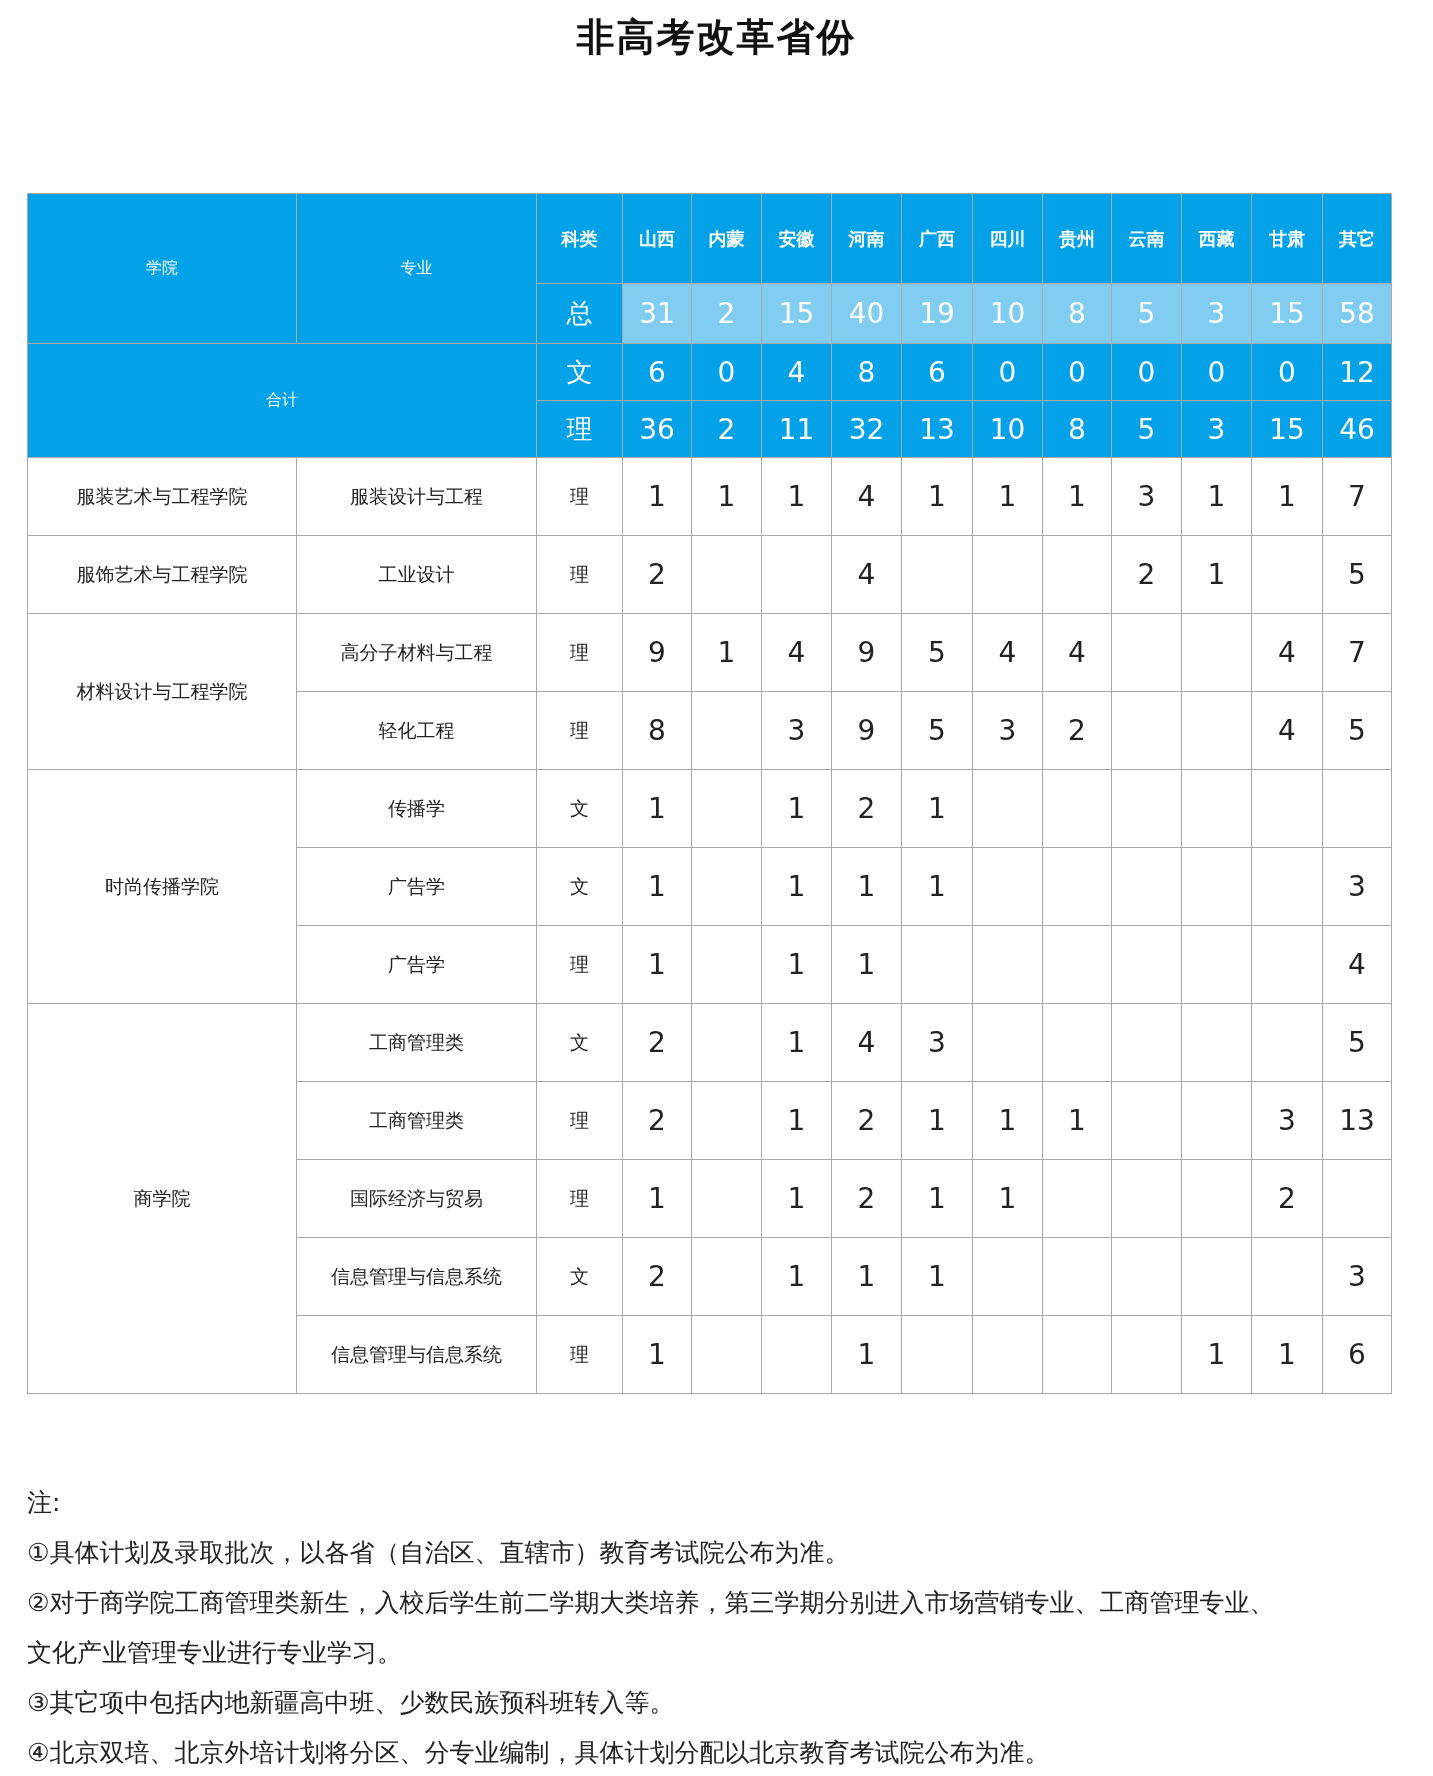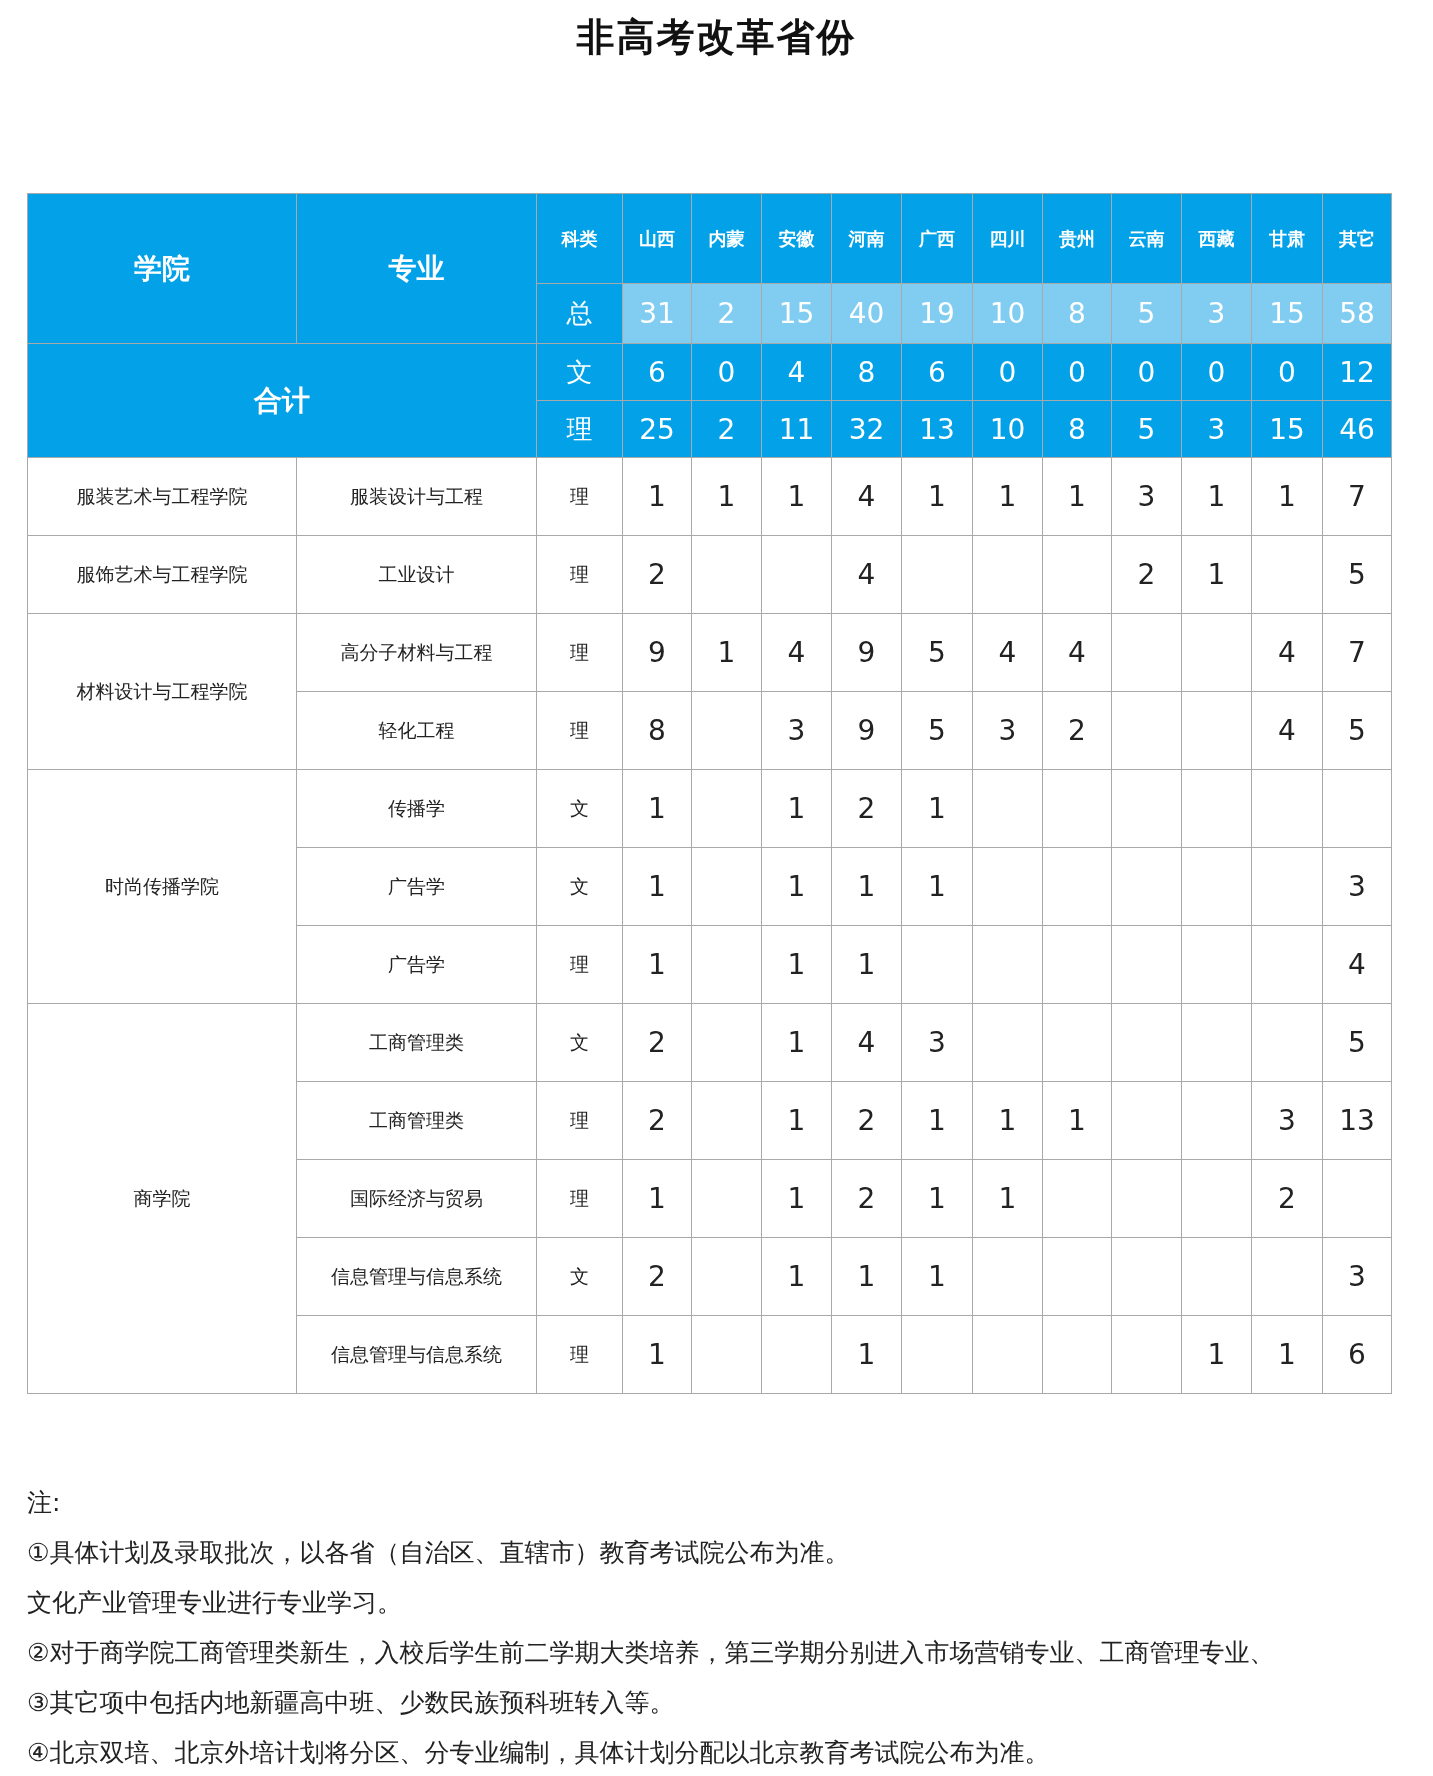--- a/index.html
+++ b/index.html
@@ -17,21 +17,21 @@
     position: absolute; left: 27px; top: 193px;
     border-collapse: collapse; table-layout: fixed;
     width: 1364px;
   }
   table.plan td {
     border: 1.5px solid #a9a9a9;
     text-align: center; vertical-align: middle;
     padding: 0; overflow: hidden; white-space: nowrap;
   }
   .hdr { background: #03a2e8; color: #ffffff; }
-  .hdr-bold { font-weight: bold; font-size: 28px; }
+  .hdr-bold { font-weight: normal; font-size: 16px; }
   .hdr-name { font-weight: bold; font-size: 18px; }
   .hdr-num { font-size: 28px; font-weight: normal; }
   .hdr-cat { font-size: 26px; }
   .total { background: #81cdf2; color: #ffffff; font-size: 28px; margin-top: 16px; }
   .total-lbl { background: #03a2e8; color: #ffffff; font-size: 26px; }
   .body-text { font-size: 19px; color: #222222; background: #ffffff; }
   .body-num { font-size: 28px; color: #222222; background: #ffffff; }
   tr.r-head1 { height: 90px; }
   tr.r-head2 { height: 60px; }
   tr.r-sum { height: 57px; }
@@ -105,21 +105,21 @@
       <td class="hdr hdr-num">6</td>
       <td class="hdr hdr-num">0</td>
       <td class="hdr hdr-num">0</td>
       <td class="hdr hdr-num">0</td>
       <td class="hdr hdr-num">0</td>
       <td class="hdr hdr-num">0</td>
       <td class="hdr hdr-num">12</td>
     </tr>
     <tr class="r-sum">
       <td class="hdr hdr-cat">理</td>
-      <td class="hdr hdr-num">25</td>
+      <td class="hdr hdr-num">36</td>
       <td class="hdr hdr-num">2</td>
       <td class="hdr hdr-num">11</td>
       <td class="hdr hdr-num">32</td>
       <td class="hdr hdr-num">13</td>
       <td class="hdr hdr-num">10</td>
       <td class="hdr hdr-num">8</td>
       <td class="hdr hdr-num">5</td>
       <td class="hdr hdr-num">3</td>
       <td class="hdr hdr-num">15</td>
       <td class="hdr hdr-num">46</td>
@@ -308,17 +308,17 @@
         <td class="body-num">1</td>
         <td class="body-num">1</td>
         <td class="body-num">6</td>
       </tr>
     </tbody>
 </table>
 
 <div class="notes">
   <div>注:</div>
   <div>①具体计划及录取批次，以各省（自治区、直辖市）教育考试院公布为准。</div>
+  <div>②对于商学院工商管理类新生，入校后学生前二学期大类培养，第三学期分别进入市场营销专业、工商管理专业、</div>
   <div>文化产业管理专业进行专业学习。</div>
-  <div>②对于商学院工商管理类新生，入校后学生前二学期大类培养，第三学期分别进入市场营销专业、工商管理专业、</div>
   <div>③其它项中包括内地新疆高中班、少数民族预科班转入等。</div>
   <div>④北京双培、北京外培计划将分区、分专业编制，具体计划分配以北京教育考试院公布为准。</div>
 </div>
 
 </body></html>

